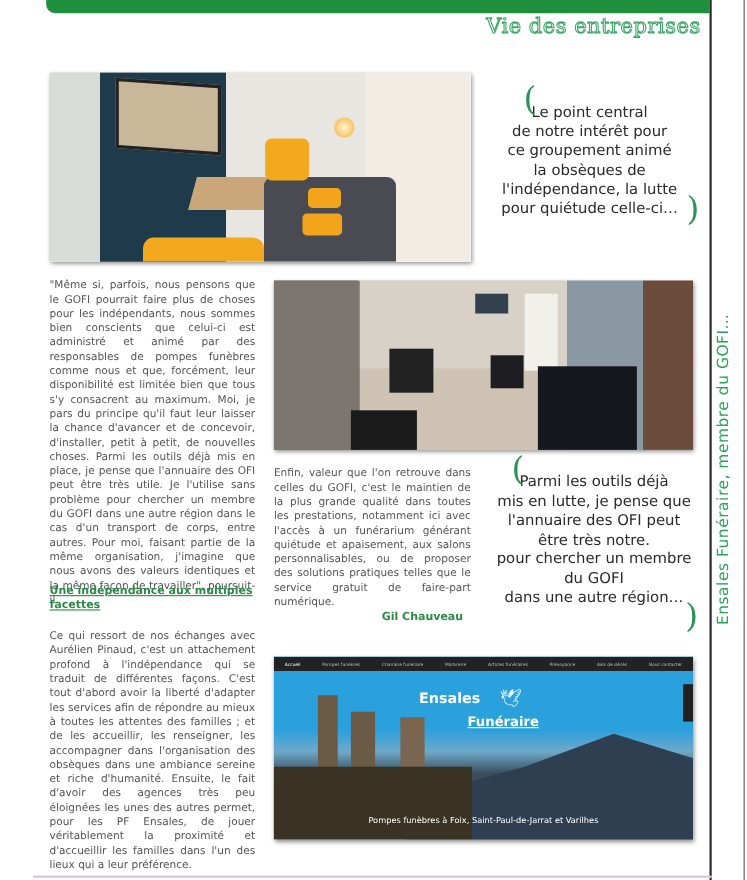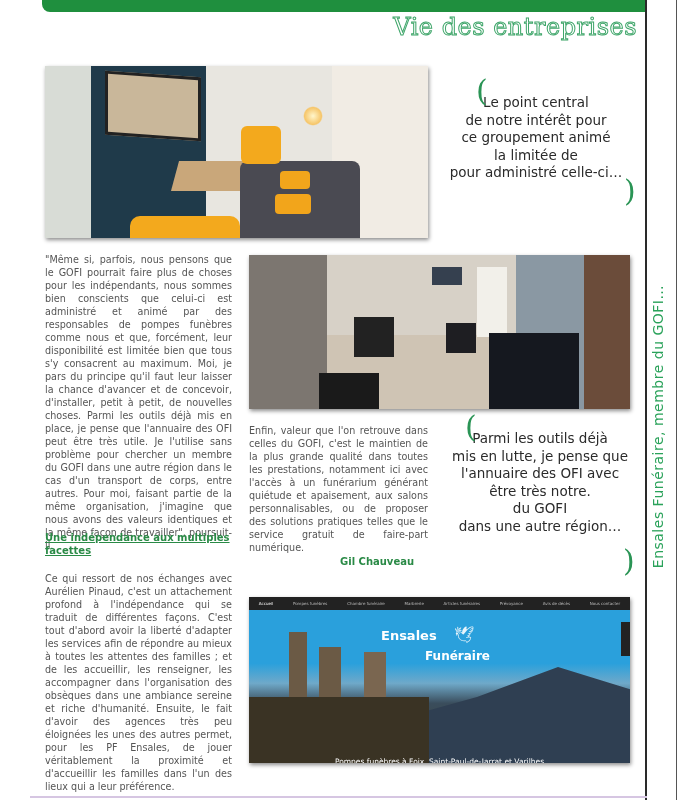--- a/index.html
+++ b/index.html
@@ -10,50 +10,50 @@
   .topbar { position:absolute; left:42px; top:0; width:603px; height:12px; background:#1f8f3e; border-bottom-left-radius:8px; }
   .rightrule { position:absolute; left:645px; top:0; width:2px; height:800px; background:#2a2a2a; }
   .rightrule2 { position:absolute; left:676px; top:0; width:1px; height:800px; background:#555; }
   .side-title {
     position:absolute; left:650px; top:285px; width:24px;
     writing-mode:vertical-rl; transform:rotate(180deg);
     font-size:14px; color:#2aa25a; letter-spacing:0.5px; white-space:nowrap;
   }
   .page-title {
     position:absolute; right:42px; top:13px; font-family:"DejaVu Serif", serif;
-    font-size:24px; color:#ffffff; -webkit-text-stroke:1px #3fa66a;
+    font-size:19px; color:#ffffff; -webkit-text-stroke:1px #3fa66a;
     letter-spacing:0.5px;
   }
   .photo { position:absolute; box-shadow:1px 2px 4px rgba(0,0,0,0.45); overflow:hidden; }
   .photo1 { left:45px; top:66px; width:383px; height:172px; background:linear-gradient(90deg,#d8dcd6 0 12%, #1f3a4a 12% 42%, #e8e6e0 42% 75%, #f1ece4 75%); }
   .photo2 { left:249px; top:255px; width:381px; height:154px; background:linear-gradient(90deg,#6f6b66 0 20%, #d7d1c7 20% 70%, #8a98a3 70% 88%, #6b4c3a 88%); }
   .shape { position:absolute; }
   .quote {
     position:absolute; text-align:center; font-family:"DejaVu Sans", sans-serif;
     font-size:13.5px; line-height:17.5px; color:#2a2a2a;
   }
   .quote1 { left:436px; top:94px; width:200px; }
   .quote2 { left:445px; top:430px; width:190px; }
   .qmark { position:absolute; font-family:"DejaVu Serif", serif; font-size:30px; color:#2a9455; }
   .body {
     position:absolute; font-size:9.6px; line-height:13px; text-align:justify; color:#555;
   }
   .col1a { left:45px; top:253px; width:187px; }
   .h2 { position:absolute; left:45px; top:532px; width:190px; font-size:10px; line-height:12.5px; font-weight:bold; color:#2a8a46;text-decoration:underline; }
   .col1b { left:45px; top:572px; width:187px; }
   .col2 { left:249px; top:424px; width:179px; }
-  .author { position:absolute; left:340px; top:556px; width:88px; text-align:left; font-size:10px; font-weight:bold; color:#2a8a46; }
+  .author { position:absolute; left:340px; top:556px; width:88px; text-align:center; font-size:10px; font-weight:bold; color:#2a8a46; }
   .web { position:absolute; left:249px; top:597px; width:381px; height:166px; box-shadow:1px 2px 4px rgba(0,0,0,0.45); overflow:hidden;
          background:linear-gradient(180deg,#2aa0dc 0 40%, #6fa9c9 52%, #3a4d5c 64%, #3a3a2a 100%); }
   .webnav { position:absolute; left:0; top:0; width:100%; height:13px; background:#222; display:flex; justify-content:space-around; align-items:center; }
   .webnav span { font-size:4px; color:#bbb; }
   .webnav span.active { color:#fff; }
   .logo1 { position:absolute; left:132px; top:31px; font-size:13px; color:#fff; font-weight:bold; }
-  .logo2 { position:absolute; left:176px; top:52px; font-size:12px; color:#fff; font-weight:bold; }
-  .webtag { position:absolute; left:0; width:100%; top:160px; text-align:center; font-size:7.5px; color:#fff;text-decoration:underline; }
+  .logo2 { position:absolute; left:176px; top:52px; font-size:12px; color:#fff; font-weight:bold;text-decoration:underline; }
+  .webtag { position:absolute; left:0; width:100%; top:144px; text-align:center; font-size:7.5px; color:#fff; }
   .websidebar { position:absolute; right:0; top:25px; width:9px; height:34px; background:#222; }
   .bottomline { position:absolute; left:30px; top:796px; width:617px; height:2px; background:#d6c6e2; }
 </style>
 </head>
 <body>
 
 <div class="topbar"></div>
 <div class="rightrule"></div>
 <div class="rightrule2"></div>
 <div class="side-title">Ensales Funéraire, membre du GOFI…</div>
@@ -68,22 +68,23 @@
   <div class="shape" style="left:196px;top:60px;width:40px;height:38px;background:#f3a91d;border-radius:6px;"></div>
   <div class="shape" style="left:85px;top:150px;width:110px;height:22px;background:#f3a91d;border-radius:10px 10px 0 0;"></div>
   <div class="shape" style="left:258px;top:40px;width:20px;height:20px;background:radial-gradient(#fff6cc,#f6c66a 60%,transparent 70%);border-radius:50%;"></div>
 </div>
 
 <div class="quote quote1">
   <span class="qmark" style="left:40px;top:-12px;">(</span>
   <div>Le point central</div>
   <div>de notre intérêt pour</div>
   <div>ce groupement animé</div>
-  <div>la limitée de</div>
-  <div>pour administré celle-ci…</div>
+  <div>la obsèques de</div>
+  <div>l'indépendance, la lutte</div>
+  <div>pour quiétude celle-ci…</div>
   <span class="qmark" style="left:188px;top:88px;">)</span>
 </div>
 
 <div class="body col1a">"Même si, parfois, nous pensons que le GOFI pourrait faire plus de choses pour les indépendants, nous sommes bien conscients que celui-ci est administré et animé par des responsables de pompes funèbres comme nous et que, forcément, leur disponibilité est limitée bien que tous s'y consacrent au maximum. Moi, je pars du principe qu'il faut leur laisser la chance d'avancer et de concevoir, d'installer, petit à petit, de nouvelles choses. Parmi les outils déjà mis en place, je pense que l'annuaire des OFI peut être très utile. Je l'utilise sans problème pour chercher un membre du GOFI dans une autre région dans le cas d'un transport de corps, entre autres. Pour moi, faisant partie de la même organisation, j'imagine que nous avons des valeurs identiques et la même façon de travailler", poursuit-il.</div>
 <div class="h2">Une indépendance aux multiples facettes</div>
 <div class="body col1b">Ce qui ressort de nos échanges avec Aurélien Pinaud, c'est un attachement profond à l'indépendance qui se traduit de différentes façons. C'est tout d'abord avoir la liberté d'adapter les services afin de répondre au mieux à toutes les attentes des familles ; et de les accueillir, les renseigner, les accompagner dans l'organisation des obsèques dans une ambiance sereine et riche d'humanité. Ensuite, le fait d'avoir des agences très peu éloignées les unes des autres permet, pour les PF Ensales, de jouer véritablement la proximité et d'accueillir les familles dans l'un des lieux qui a leur préférence.</div>
 
 <div class="photo photo2">
   <div class="shape" style="left:76px;top:80px;width:190px;height:74px;background:#cfc4b4;"></div>
   <div class="shape" style="left:183px;top:12px;width:30px;height:18px;background:#35404f;"></div>
@@ -95,22 +96,23 @@
   <div class="shape" style="left:70px;top:118px;width:60px;height:36px;background:#1a1a1a;"></div>
 </div>
 
 <div class="body col2">Enfin, valeur que l'on retrouve dans celles du GOFI, c'est le maintien de la plus grande qualité dans toutes les prestations, notamment ici avec l'accès à un funérarium générant quiétude et apaisement, aux salons personnalisables, ou de proposer des solutions pratiques telles que le service gratuit de faire-part numérique.</div>
 <div class="author">Gil Chauveau</div>
 
 <div class="quote quote2">
   <span class="qmark" style="left:20px;top:-12px;">(</span>
   <div>Parmi les outils déjà</div>
   <div>mis en lutte, je pense que</div>
-  <div>l'annuaire des OFI avec</div>
+  <div>l'annuaire des OFI peut</div>
   <div>être très notre.</div>
+  <div>pour chercher un membre</div>
   <div>du GOFI</div>
   <div>dans une autre région…</div>
   <span class="qmark" style="left:178px;top:122px;">)</span>
 </div>
 
 <div class="web">
   <div class="webnav">
     <span class="active">Accueil</span>
     <span>Pompes funèbres</span>
     <span>Chambre funéraire</span>

